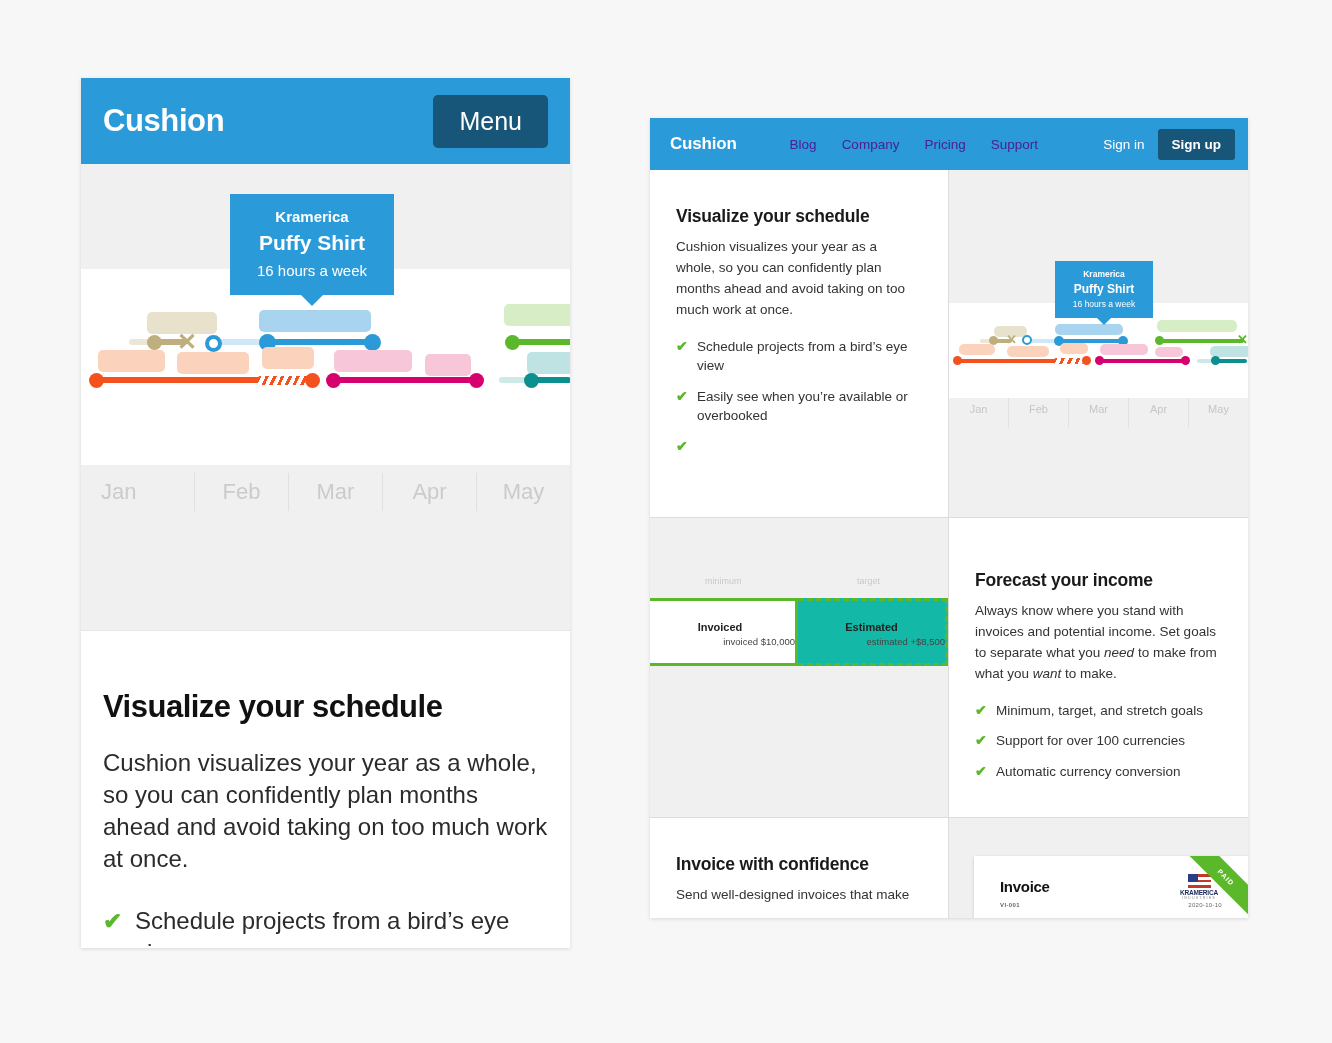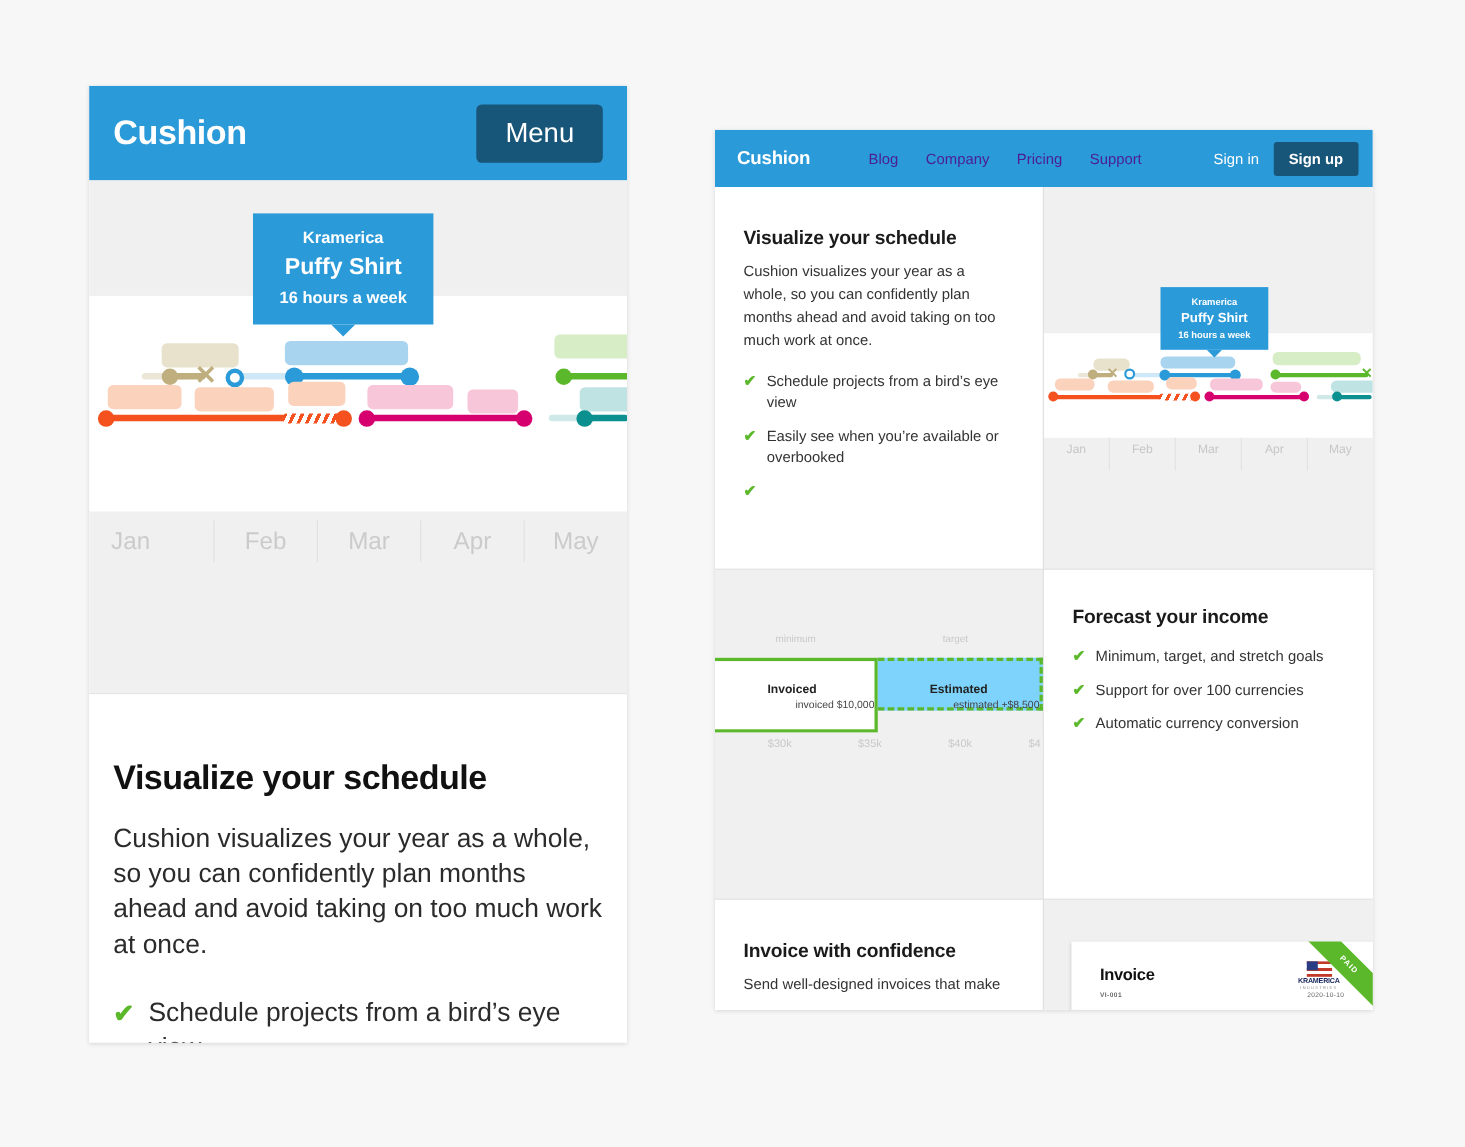--- a/index.html
+++ b/index.html
@@ -49,21 +49,21 @@
     border-left: 1px solid #e0e0e0; line-height: 38px;
   }
   .m-months .mo:first-child { border-left: none; text-align: left; padding-left: 20px; }
 
   
   .tip {
     position: absolute; background: #2b9ad9; color: #fff; text-align: center;
   }
   .tip .t1 { font-size: 15px; font-weight: bold; }
   .tip .t2 { font-weight: bold; }
-  .tip .t3 { font-size: 15px; font-weight: bold; }
+  .tip .t3 { font-size: 15px; font-weight: normal; }
   .tip .arrow {
     position: absolute; left: 50%; bottom: -11px; margin-left: -11px;
     width: 0; height: 0; border-left: 11px solid transparent;
     border-right: 11px solid transparent; border-top: 11px solid #2b9ad9;
   }
   .m-tip { left: 149px; top: 30px; width: 164px; padding: 14px 8px 16px; }
   .m-tip .t2 { font-size: 21px; margin: 6px 0 7px; }
 
   
   .gantt { position: absolute; left: 0; right: 0; top: 0; height: 100%; }
@@ -136,22 +136,22 @@
   
   .income { position: absolute; left: 0; right: 0; top: 58px; height: 160px; }
   .inc-labels { position: absolute; left: 0; right: 0; top: 0; height: 22px; }
   .inc-lab { position: absolute; font-size: 9px; color: #c9c9c9; }
   .inc-band { position: absolute; left: 0; right: 0; top: 22px; height: 68px; }
   .inc-solid {
     position: absolute; left: -8px; top: 0; width: 156px; height: 68px;
     background: #fff; border: 3px solid #5cb82b;
   }
   .inc-dash {
-    position: absolute; left: 148px; top: 0; width: 150px; height: 48px;
-    background: #7dd3fc; border: 3px dashed #5cb82b; border-left: none;
+    position: absolute; left: 148px; top: 0; width: 150px; height: 68px;
+    background: #14b8a6; border: 3px dashed #5cb82b; border-left: none;
   }
   .inc-box-t { font-size: 11px; font-weight: bold; color: #222; text-align: center; }
   .inc-box-s { font-size: 9.5px; color: #444; text-align: right; margin-top: 3px; }
   .inc-axis { position: absolute; left: 0; right: 0; top: 90px; height: 26px; background: #f0f0f0; }
   .inc-tick { position: absolute; font-size: 10px; color: #c9c9c9; top: 5px; }
 
   
   .inv-card {
     position: absolute; left: 25px; top: 38px; right: -2px; bottom: -40px;
     background: #fff; box-shadow: 0 1px 3px rgba(0,0,0,0.16); overflow: hidden;
@@ -356,32 +356,27 @@
                 <div class="inc-box-s">invoiced $10,000</div>
               </div>
             </div>
             <div class="inc-dash">
               <div style="padding-top:20px;">
                 <div class="inc-box-t">Estimated</div>
                 <div class="inc-box-s">estimated +$8,500</div>
               </div>
             </div>
           </div>
-          <div class="inc-axis">
-            <div class="inc-tick" style="left:48px;">$30k</div>
-            <div class="inc-tick" style="left:130px;">$35k</div>
-            <div class="inc-tick" style="left:212px;">$40k</div>
-            <div class="inc-tick" style="left:285px;">$4</div>
-          </div>
         </div>
       </div>
 
       <div class="cell white bd-b">
-        <div class="cell-pad" style="padding-top:32px;">
+        <div class="cell-pad" style="padding-top:52px;">
           <h3 class="feat">Forecast your income</h3>
+          <p class="feat"><span>Always know where you stand with invoices and potential income. Set goals to separate what you </span><em>need</em><span> to make from what you </span><em>want</em><span> to make.</span></p>
           <ul class="feat">
             <li><span class="ck">✔</span><span>Minimum, target, and stretch goals</span></li>
             <li><span class="ck">✔</span><span>Support for over 100 currencies</span></li>
             <li><span class="ck">✔</span><span>Automatic currency conversion</span></li>
           </ul>
         </div>
       </div>
 
       <div class="cell white bd-r">
         <div class="cell-pad" style="padding-top:36px;">

